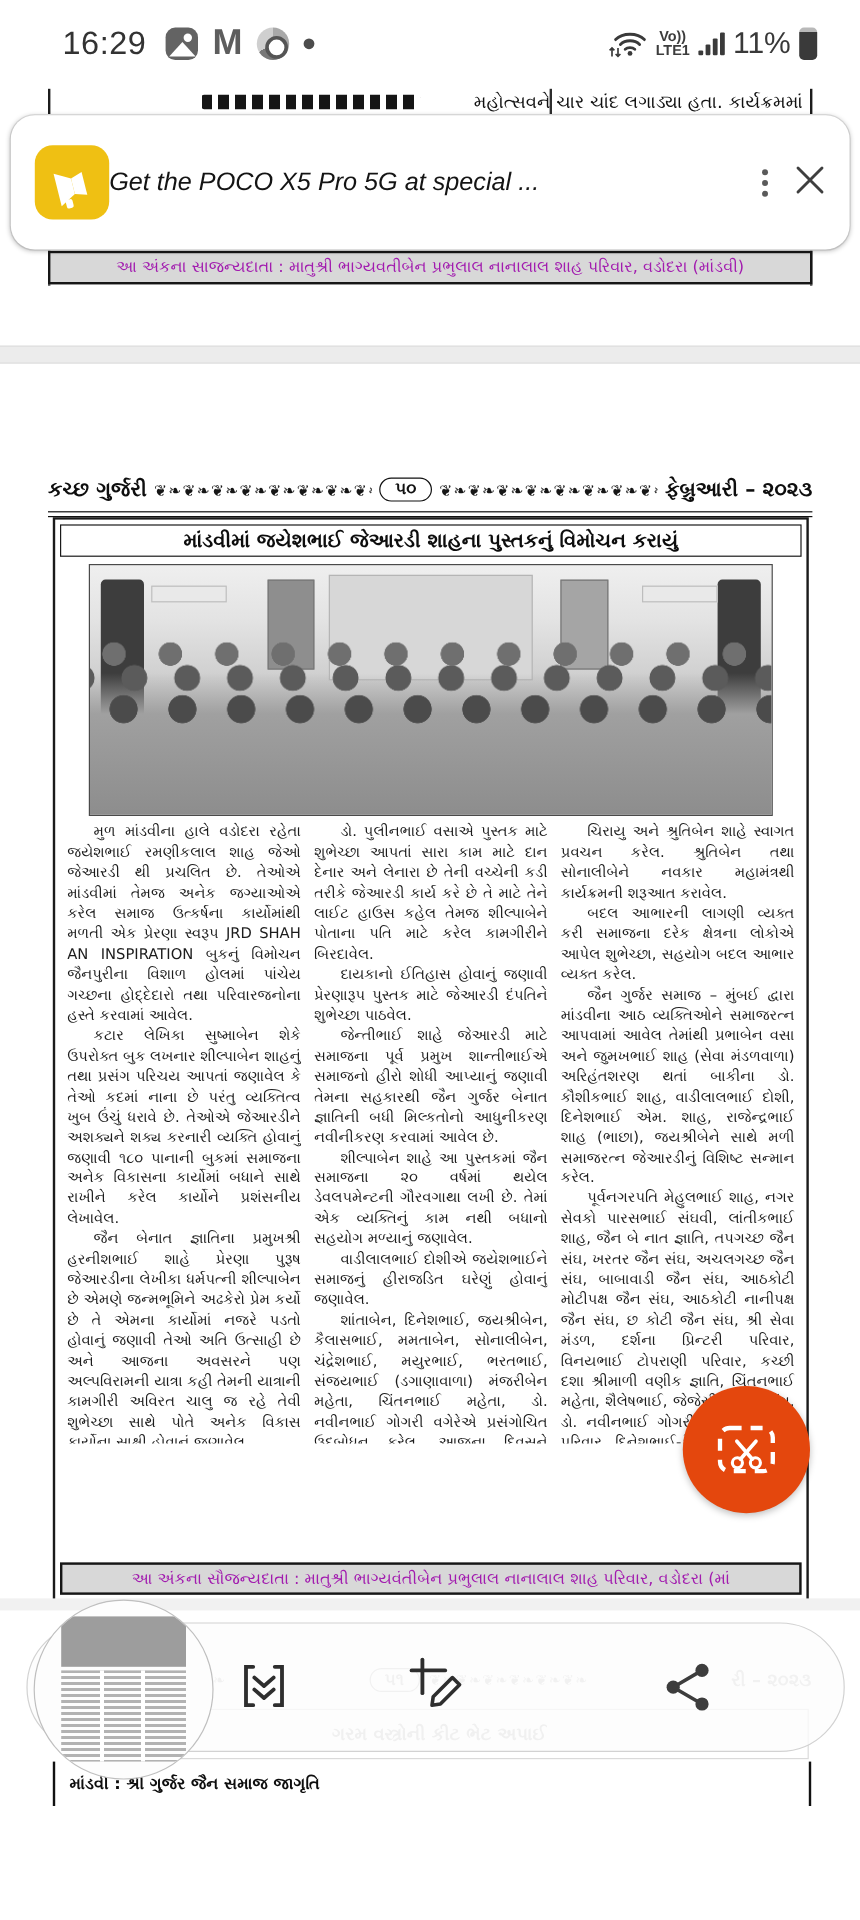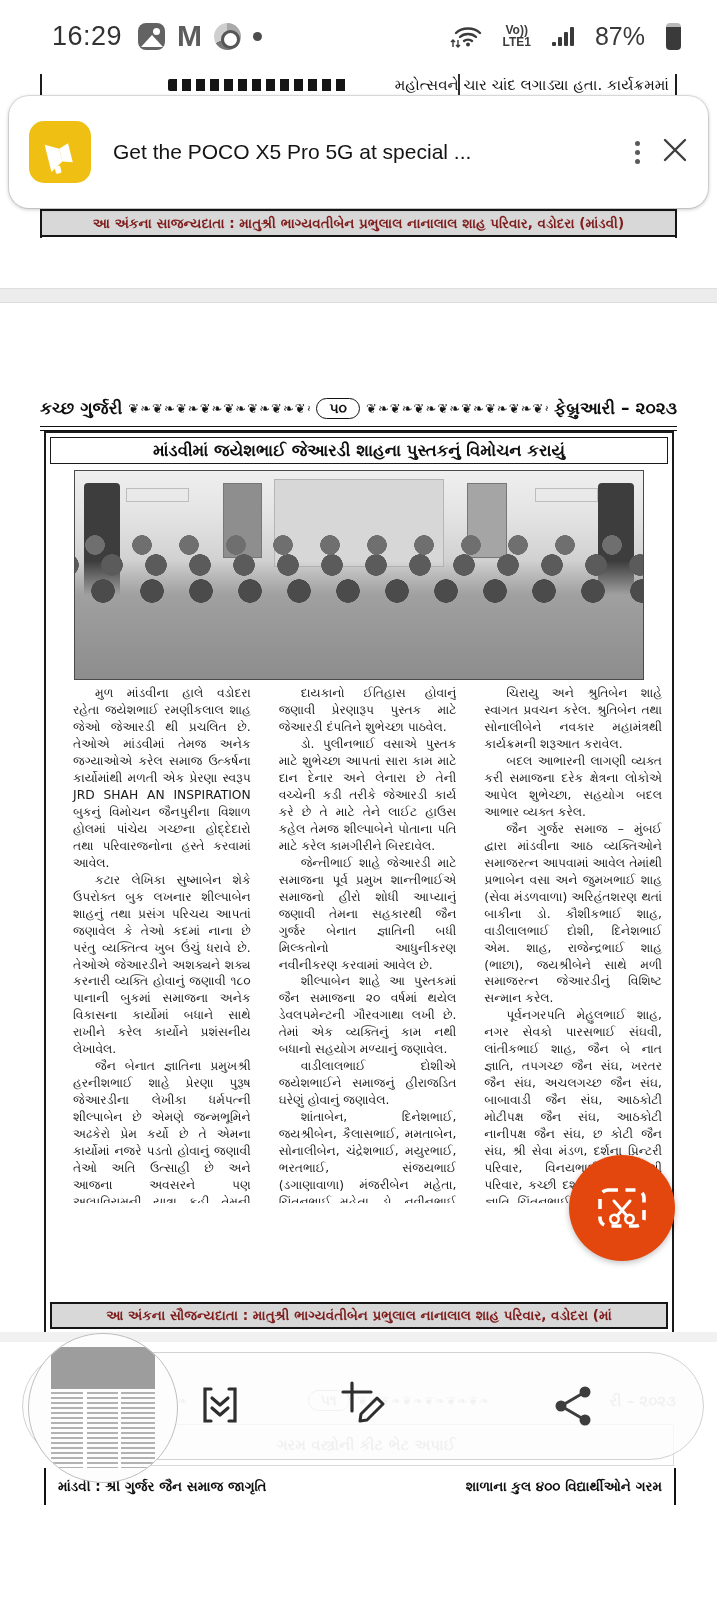--- a/index.html
+++ b/index.html
@@ -13,51 +13,51 @@
   .sb-time { font-size:27px; color:#333; letter-spacing:.5px; }
   .sb-icons { display:flex; align-items:center; gap:12px; margin-left:16px; }
   .gal-icon { width:27px; height:27px; border-radius:8px; background:#636363; position:relative; overflow:hidden; }
   .gal-icon::before { content:""; position:absolute; right:5px; top:5px; width:7px; height:7px; border-radius:50%; background:#fff; }
   .gal-icon::after { content:""; position:absolute; left:3px; bottom:3px; border-left:11px solid transparent; border-right:11px solid transparent; border-bottom:12px solid #fff; }
   .gmail-icon { font-size:30px; font-weight:700; color:#5d5d5d; line-height:1; }
   .chrome-icon { width:27px; height:27px; border-radius:50%;
     background:conic-gradient(#a9a9a9 0 120deg,#787878 120deg 240deg,#cfcfcf 240deg 360deg); position:relative; }
   .chrome-icon::after { content:""; position:absolute; left:7px; top:7px; width:13px; height:13px; border-radius:50%; background:#fff; border:3px solid #555; }
   .notif-dot { width:9px; height:9px; border-radius:50%; background:#4c4c4c; }
-  .sb-right { margin-left:auto; display:flex; align-items:center; gap:21px; }
+  .sb-right { margin-left:auto; display:flex; align-items:center; gap:7px; }
   .volte { display:flex; flex-direction:column; align-items:center; line-height:1; }
   .volte span { font-size:12px; font-weight:700; color:#3c3c3c; }
   .sig-bars { display:flex; align-items:flex-end; gap:2px; height:20px; }
   .sig-bars i { display:block; width:4px; background:#3a3a3a; border-radius:1px; }
   .sb-batt-pct { font-size:25px; color:#393939; }
   .battery { width:15px; height:27px; border-radius:4px; background:linear-gradient(180deg,#b9b9b9 0 13%,#3a3a3a 13% 100%); }
 
   
   .page-edge { position:absolute; width:2px; background:#1c1c1c; }
   .top-strip-text { position:absolute; top:76px; right:48px; font-size:15px; color:#111; }
   .top-smudge { position:absolute; left:168px; top:79px; width:182px; height:12px; border-radius:2px;
     background:repeating-linear-gradient(90deg,#151515 0 9px,rgba(0,0,0,0) 9px 14px); }
   .top-hline { position:absolute; left:46px; top:95px; width:412px; height:2px; background:#2e2e2e; }
   .top-vdiv { position:absolute; left:458px; top:74px; width:1.5px; height:25px; background:#2e2e2e; }
 
   
   .ad-card { position:absolute; left:9px; top:96px; width:699px; height:112px; background:#fff;
     border-radius:20px; box-shadow:0 1px 4px rgba(0,0,0,.28), 0 0 0 1px #e8e8e8; display:flex; align-items:center; padding:0 18px 0 20px; z-index:4; }
   .ad-icon { width:62px; height:62px; border-radius:15px; background:#EFC013; display:flex; align-items:center; justify-content:center; flex:none; }
-  .ad-texts { margin-left:22px; flex:1; min-width:0; }
+  .ad-texts { flex:1; min-width:0;font-style:italic; }
   .ad-title { font-size:21px; color:#141414; white-space:nowrap; overflow:hidden; }
   .ad-sub { font-size:18px; color:#5d5d5d; margin-top:8px; white-space:nowrap; overflow:hidden; }
   .ad-sub b { color:#141414; font-weight:700; }
   .ad-kebab { display:flex; flex-direction:column; gap:4px; margin:0 20px 0 8px; flex:none; }
   .ad-kebab i { width:5px; height:5px; border-radius:50%; background:#5a5a5a; }
   .ad-close { flex:none; }
 
   
   .sponsor-bar { position:absolute; background:#d8d8d8; border:2px solid #161616; display:flex; align-items:center; justify-content:center;
-    font-weight:700; color:#7f1d1d; }
+    font-weight:400; color:#a21caf; }
   .sponsor-top { left:40px; top:209px; width:637px; height:28px; font-size:13.5px; }
 
   .page-sep { position:absolute; left:0; top:288px; width:717px; height:15px; background:#ececec; border-top:1px solid #dedede; border-bottom:1px solid #dedede; }
 
   
   .masthead { position:absolute; left:40px; top:391px; width:637px; height:34px; display:flex; align-items:center; gap:6px; }
   .mh-title,.mh-date { font-size:17px; font-weight:700; color:#0e0e0e; white-space:nowrap; }
   .mh-orn { flex:1; overflow:hidden; white-space:nowrap; font-size:13px; letter-spacing:1px; color:#161616; }
   .mh-oval { border:1.6px solid #111; border-radius:14px; padding:1px 12px; font-size:14px; font-weight:700; color:#111; white-space:nowrap; }
   .mh-rule { position:absolute; left:40px; top:426px; width:637px; height:5px; border-top:1.6px solid #111; border-bottom:1px solid #111; }
@@ -75,21 +75,21 @@
   .photo .ac { position:absolute; top:8%; width:11%; height:7%; background:#e9e9e9; border:1px solid #bdbdbd; }
   .photo .ac.a1 { left:9%; } .photo .ac.a2 { right:8%; }
   .photo .crowd { position:absolute; left:0; bottom:0; width:100%; height:70%;
     background:
       radial-gradient(circle 10px at 20px 12px, #6f6f6f 96%, rgba(0,0,0,0)) 0 0/47px 26px repeat-x,
       radial-gradient(circle 11px at 22px 12px, #5b5b5b 96%, rgba(0,0,0,0)) 15px 20px/44px 30px repeat-x,
       radial-gradient(circle 12px at 22px 14px, #4b4b4b 96%, rgba(0,0,0,0)) 6px 44px/49px 36px repeat-x,
       linear-gradient(180deg, rgba(0,0,0,0) 0 28px, #a0a0a0 62px, #8d8d8d 100%); }
   .cols { margin:5px 10px 0; height:518px; display:flex; gap:11px; overflow:hidden; }
   .col { flex:1; text-align:justify; font-size:12.3px; line-height:1.38; color:#1c1c1c; overflow:hidden; }
-  .col p { text-indent:22px;margin-left:17px; }
+  .col p { text-indent:22px; }
   .sponsor-bottom { left:4px; right:4px; bottom:4px; height:27px; position:absolute; font-size:13.5px; }
 
   
   .fab { position:absolute; left:569px; top:1155px; width:106px; height:106px; border-radius:50%; background:#E4470D;
     display:flex; align-items:center; justify-content:center; z-index:8; box-shadow:0 2px 6px rgba(0,0,0,.25); }
 
   
   .fade-top-band { position:absolute; left:0; top:1332px; width:717px; height:10px; background:#f1f1f1; }
   .fade-orn-row { position:absolute; left:56px; top:1390px; width:620px; display:flex; align-items:center; gap:8px; opacity:.25; z-index:1; }
   .fade-orn-row .mh-orn { font-size:12px; }
@@ -143,21 +143,21 @@
       <span class="volte">
         <span>Vo))</span>
         <span>LTE1</span>
       </span>
       <span class="sig-bars">
         <i style="height:4px"></i>
           <i style="height:9px"></i>
           <i style="height:14px"></i>
           <i style="height:19px"></i>
       </span>
-      <span class="sb-batt-pct">87%</span>
+      <span class="sb-batt-pct">11%</span>
       <span class="battery"></span>
     </div>
   </div>
 
   <div class="page-edge" style="left:40px; top:74px; height:164px;"></div>
   <div class="page-edge" style="left:675px; top:74px; height:164px;"></div>
   <div class="top-smudge"></div>
   <div class="top-hline"></div>
   <div class="top-vdiv"></div>
   <div class="top-strip-text guj">મહોત્સવને ચાર ચાંદ લગાડ્યા હતા. કાર્યક્રમમાં</div>
@@ -210,22 +210,22 @@
         <span class="poster p2"></span>
       <span class="crowd"></span>
     </div>
     <div class="cols">
       <div class="col guj">
           <p>મુળ માંડવીના હાલે વડોદરા રહેતા જયેશભાઈ રમણીકલાલ શાહ જેઓ જેઆરડી થી પ્રચલિત છે. તેઓએ માંડવીમાં તેમજ અનેક જગ્યાઓએ કરેલ સમાજ ઉત્કર્ષના કાર્યોમાંથી મળતી એક પ્રેરણા સ્વરૂપ JRD SHAH AN INSPIRATION બુકનું વિમોચન જૈનપુરીના વિશાળ હોલમાં પાંચેય ગચ્છના હોદ્દેદારો તથા પરિવારજનોના હસ્તે કરવામાં આવેલ.</p>
           <p>કટાર લેખિકા સુષ્માબેન શેકે ઉપરોક્ત બુક લખનાર શીલ્પાબેન શાહનું તથા પ્રસંગ પરિચય આપતાં જણાવેલ કે તેઓ કદમાં નાના છે પરંતુ વ્યક્તિત્વ ખુબ ઉંચું ધરાવે છે. તેઓએ જેઆરડીને અશક્યને શક્ય કરનારી વ્યક્તિ હોવાનું જણાવી ૧૮૦ પાનાની બુકમાં સમાજના અનેક વિકાસના કાર્યોમાં બધાને સાથે રાખીને કરેલ કાર્યોને પ્રશંસનીય લેખાવેલ.</p>
           <p>જૈન બેનાત જ્ઞાતિના પ્રમુખશ્રી હરનીશભાઈ શાહે પ્રેરણા પુરૂષ જેઆરડીના લેખીકા ધર્મપત્ની શીલ્પાબેન છે એમણે જન્મભૂમિને અઢકેરો પ્રેમ કર્યો છે તે એમના કાર્યોમાં નજરે પડતો હોવાનું જણાવી તેઓ અતિ ઉત્સાહી છે અને આજના અવસરને પણ અલ્પવિરામની યાત્રા કહી તેમની યાત્રાની કામગીરી અવિરત ચાલુ જ રહે તેવી શુભેચ્છા સાથે પોતે અનેક વિકાસ કાર્યોના સાક્ષી હોવાનું જણાવેલ.</p>
         </div>
       <div class="col guj">
+          <p>ડો. પુલીનભાઈ વસાએ પુસ્તક માટે શુભેચ્છા આપતાં સારા કામ માટે દાન દેનાર અને લેનારા છે તેની વચ્ચેની કડી તરીકે જેઆરડી કાર્ય કરે છે તે માટે તેને લાઈટ હાઉસ કહેલ તેમજ શીલ્પાબેને પોતાના પતિ માટે કરેલ કામગીરીને બિરદાવેલ.</p>
           <p>દાયકાનો ઈતિહાસ હોવાનું જણાવી પ્રેરણારૂપ પુસ્તક માટે જેઆરડી દંપતિને શુભેચ્છા પાઠવેલ.</p>
-          <p>ડો. પુલીનભાઈ વસાએ પુસ્તક માટે શુભેચ્છા આપતાં સારા કામ માટે દાન દેનાર અને લેનારા છે તેની વચ્ચેની કડી તરીકે જેઆરડી કાર્ય કરે છે તે માટે તેને લાઈટ હાઉસ કહેલ તેમજ શીલ્પાબેને પોતાના પતિ માટે કરેલ કામગીરીને બિરદાવેલ.</p>
           <p>જેન્તીભાઈ શાહે જેઆરડી માટે સમાજના પૂર્વ પ્રમુખ શાન્તીભાઈએ સમાજનો હીરો શોધી આપ્યાનું જણાવી તેમના સહકારથી જૈન ગુર્જર બેનાત જ્ઞાતિની બધી મિલ્કતોનો આધુનીકરણ નવીનીકરણ કરવામાં આવેલ છે.</p>
           <p>શીલ્પાબેન શાહે આ પુસ્તકમાં જૈન સમાજના ૨૦ વર્ષમાં થયેલ ડેવલપમેન્ટની ગૌરવગાથા લખી છે. તેમાં એક વ્યક્તિનું કામ નથી બધાનો સહયોગ મળ્યાનું જણાવેલ.</p>
           <p>વાડીલાલભાઈ દોશીએ જયેશભાઈને સમાજનું હીરાજડિત ઘરેણું હોવાનું જણાવેલ.</p>
           <p>શાંતાબેન, દિનેશભાઈ, જયશ્રીબેન, કૈલાસભાઈ, મમતાબેન, સોનાલીબેન, ચંદ્રેશભાઈ, મયુરભાઈ, ભરતભાઈ, સંજયભાઈ (ડગાણાવાળા) મંજરીબેન મહેતા, ચિંતનભાઈ મહેતા, ડો. નવીનભાઈ ગોગરી વગેરેએ પ્રસંગોચિત ઉદ્બોધન કરેલ. આજના દિવસને ગૌરવશાળી દિવસ લેખાવેલ.</p>
         </div>
       <div class="col guj">
           <p>ચિરાયુ અને શ્રુતિબેન શાહે સ્વાગત પ્રવચન કરેલ. શ્રુતિબેન તથા સોનાલીબેને નવકાર મહામંત્રથી કાર્યક્રમની શરૂઆત કરાવેલ.</p>
           <p>બદલ આભારની લાગણી વ્યક્ત કરી સમાજના દરેક ક્ષેત્રના લોકોએ આપેલ શુભેચ્છા, સહયોગ બદલ આભાર વ્યક્ત કરેલ.</p>
           <p>જૈન ગુર્જર સમાજ – મુંબઈ દ્વારા માંડવીના આઠ વ્યક્તિઓને સમાજરત્ન આપવામાં આવેલ તેમાંથી પ્રભાબેન વસા અને જુમખભાઈ શાહ (સેવા મંડળવાળા) અરિહંતશરણ થતાં બાકીના ડો. કૌશીકભાઈ શાહ, વાડીલાલભાઈ દોશી, દિનેશભાઈ એમ. શાહ, રાજેન્દ્રભાઈ શાહ (ભાછા), જયશ્રીબેને સાથે મળી સમાજરત્ન જેઆરડીનું વિશિષ્ટ સન્માન કરેલ.</p>
           <p>પૂર્વનગરપતિ મેહુલભાઈ શાહ, નગર સેવકો પારસભાઈ સંઘવી, લાંતીકભાઈ શાહ, જૈન બે નાત જ્ઞાતિ, તપગચ્છ જૈન સંઘ, ખરતર જૈન સંઘ, અચલગચ્છ જૈન સંઘ, બાબાવાડી જૈન સંઘ, આઠકોટી મોટીપક્ષ જૈન સંઘ, આઠકોટી નાનીપક્ષ જૈન સંઘ, છ કોટી જૈન સંઘ, શ્રી સેવા મંડળ, દર્શના પ્રિન્ટરી પરિવાર, વિનયભાઈ ટોપરાણી પરિવાર, કચ્છી દશા શ્રીમાળી વણીક જ્ઞાતિ, ચિંતનભાઈ મહેતા, શૈલેષભાઈ, જેજેસી લેડીઝ વીંગ, ડો. નવીનભાઈ ગોગરી પરિવાર, રૂપાલી પરિવાર, દિનેશભાઈ-કૈલાશભાઈ પરિવાર વિગેરેએ જેઆરડી તથા શીલ્પાબેનનું વિશિષ્ટ બહુમાન કરેલ.</p>
@@ -279,21 +279,20 @@
     <svg width="46" height="46" viewBox="0 0 46 46">
       <circle cx="34" cy="9" r="5.5" fill="#3d3d3d"></circle>
       <circle cx="10" cy="23" r="5.5" fill="#3d3d3d"></circle>
       <circle cx="34" cy="37" r="5.5" fill="#3d3d3d"></circle>
       <path d="M10 23 L34 9 M10 23 L34 37" stroke="#3d3d3d" stroke-width="3"></path>
     </svg>
   </div>
 
   <div class="next-line-box guj">
     <span>માંડવી : શ્રી ગુર્જર જૈન સમાજ જાગૃતિ</span>
-    <span>શાળાના કુલ ૪૦૦ વિદ્યાર્થીઓને ગરમ</span>
   </div>
 
   <div class="nav-bar">
     
     
     
     
   </div>
 
 </div>

